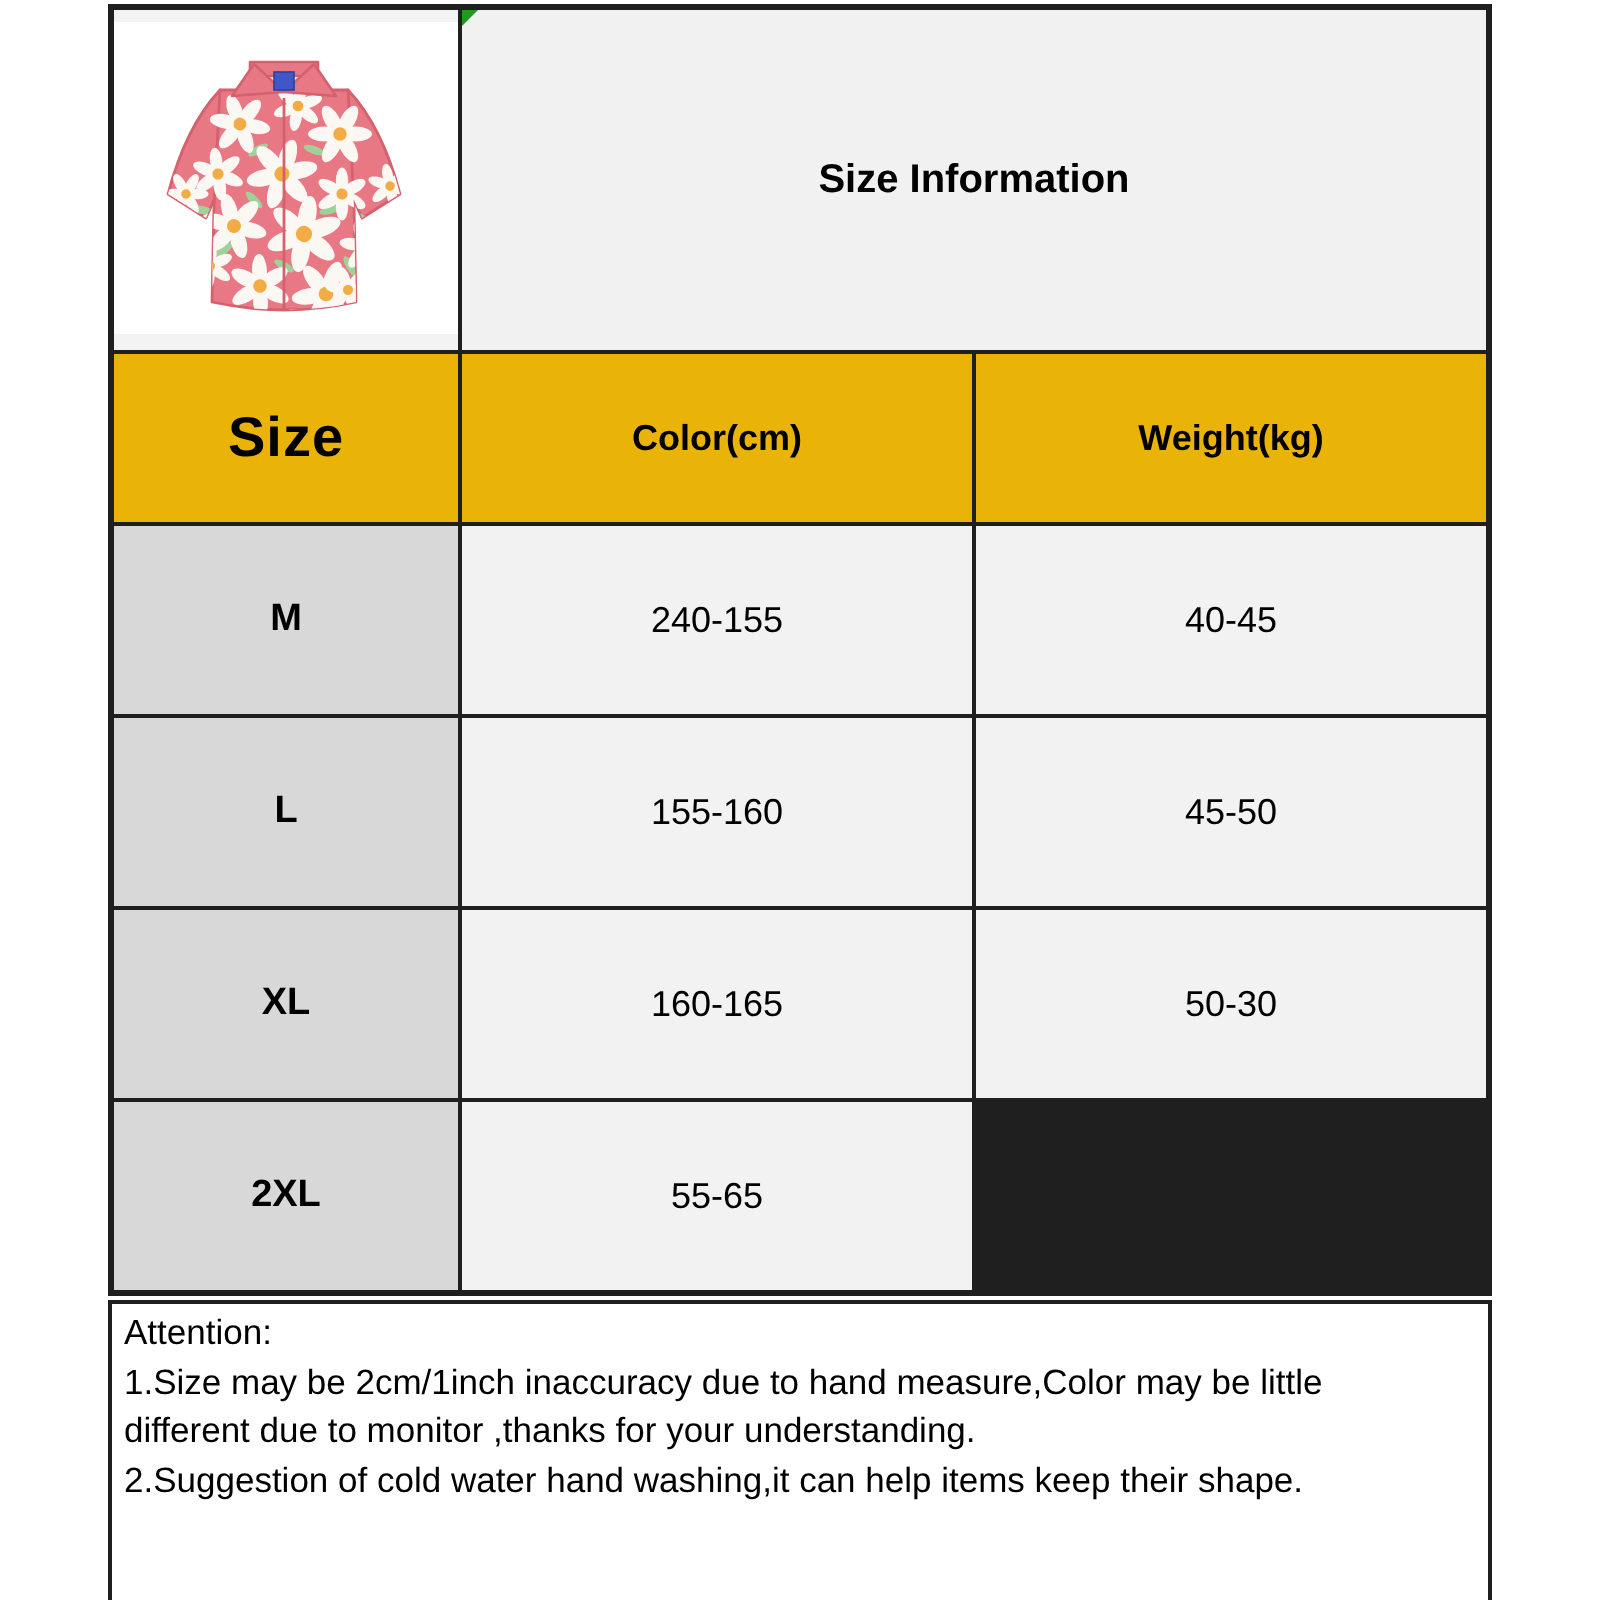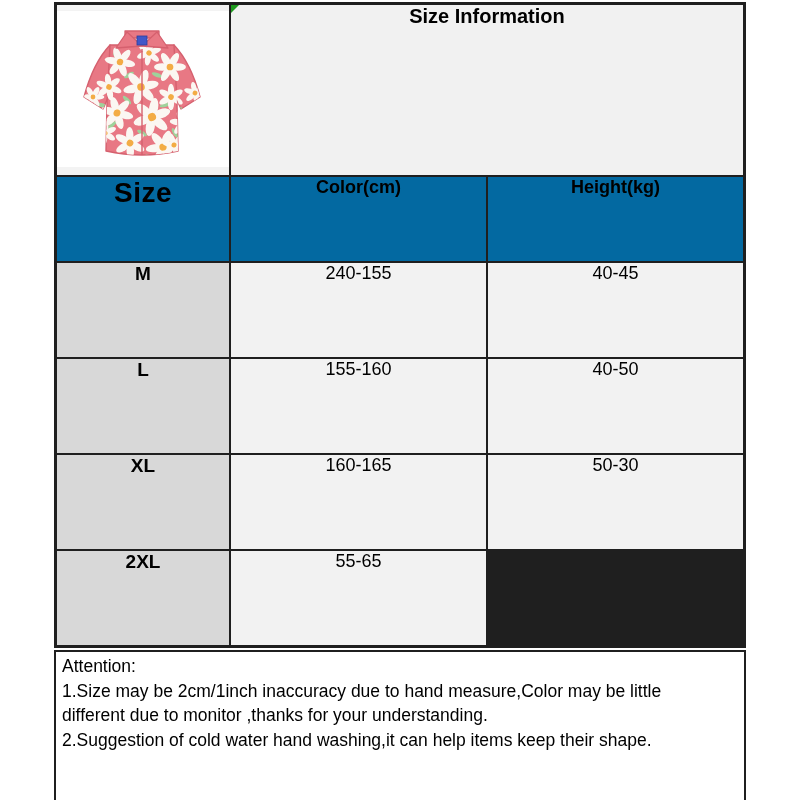--- a/index.html
+++ b/index.html
@@ -12,34 +12,34 @@
     position:absolute;left:54px;top:2px;
     width:686px;
     border:3px solid #1f1f1f;background:#1f1f1f;
     display:grid;
     grid-template-columns:172px 255px 255px;
     grid-template-rows:170px 84px 94px 94px 94px 94px;
     gap:2px;
   }
   .cell{
     background:#f2f2f2;
-    display:flex;justify-content:center;
+    display:flex;align-items:center;justify-content:center;
     font-size:18px;
   }
   .img-cell{background:#ffffff;grid-column:1;grid-row:1;padding:0;overflow:hidden;}
   .img-cell svg{display:block;width:100%;height:100%;}
   .title-cell{
     grid-column:2/4;grid-row:1;position:relative;
     font-weight:bold;font-size:20px;background:#f1f1f1;
   }
   .corner-marker{
     position:absolute;top:0;left:0;width:0;height:0;
     border-top:8px solid #1f9a1f;border-right:8px solid transparent;
   }
-  .hdr{background:#0369a1;font-weight:bold;font-size:18px;}
+  .hdr{background:#eab308;font-weight:bold;font-size:18px;}
   .hdr-size{font-size:28px;letter-spacing:0.5px;}
   .size-col{background:#d8d8d8;font-weight:bold;font-size:19px;}
   .val{font-size:18px;}
   .attention{
     position:absolute;left:54px;top:650px;
     width:692px;height:156px;box-sizing:border-box;
     background:#ffffff;border:2px solid #1f1f1f;
     padding:2px 6px 12px 6px;
     font-size:17.5px;line-height:24.5px;
   }
@@ -124,29 +124,29 @@
     </svg>
   </div>
 
   <div class="cell title-cell">
     <span class="corner-marker"></span>
     <span>Size Information</span>
   </div>
 
   <div class="cell hdr hdr-size">Size</div>
   <div class="cell hdr">Color(cm)</div>
-  <div class="cell hdr">Height(kg)</div>
+  <div class="cell hdr">Weight(kg)</div>
 
   <div class="cell size-col">M</div>
   <div class="cell val">240-155</div>
   <div class="cell val">40-45</div>
 
   <div class="cell size-col">L</div>
   <div class="cell val">155-160</div>
-  <div class="cell val">40-50</div>
+  <div class="cell val">45-50</div>
 
   <div class="cell size-col">XL</div>
   <div class="cell val">160-165</div>
   <div class="cell val">50-30</div>
 
   <div class="cell size-col">2XL</div>
   <div class="cell val">55-65</div>
 
 </div>
 

